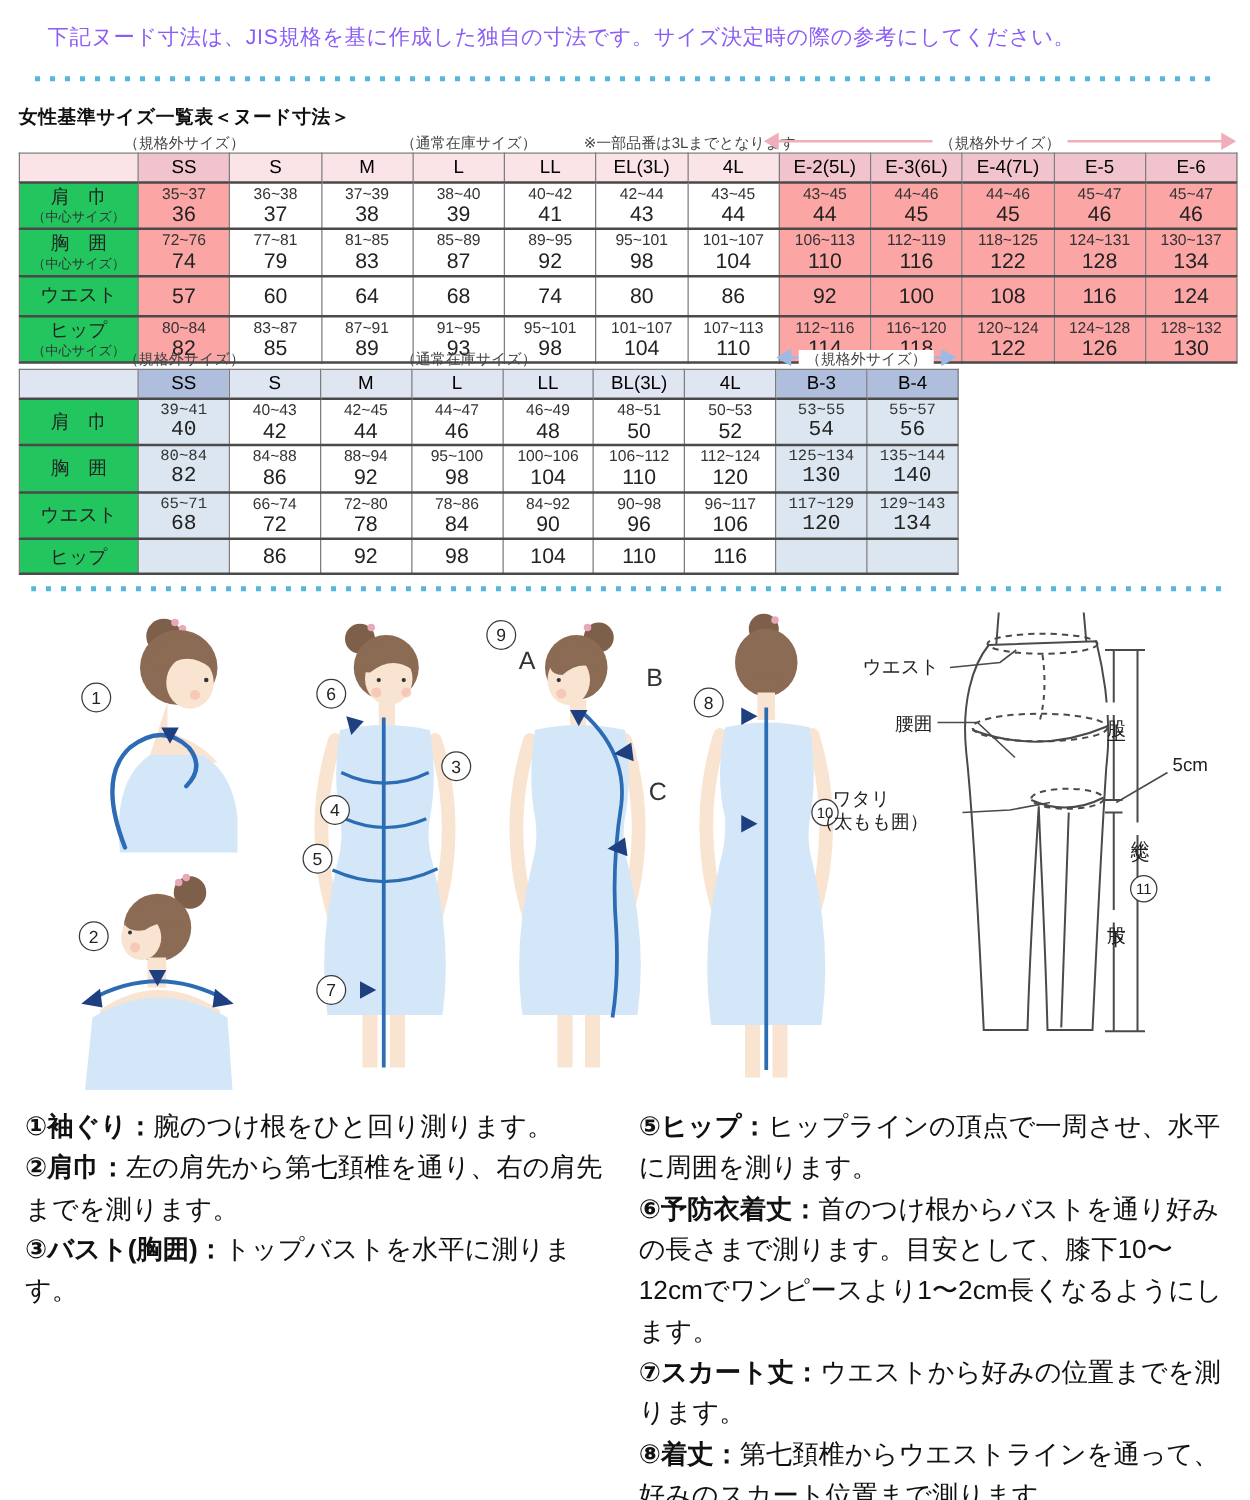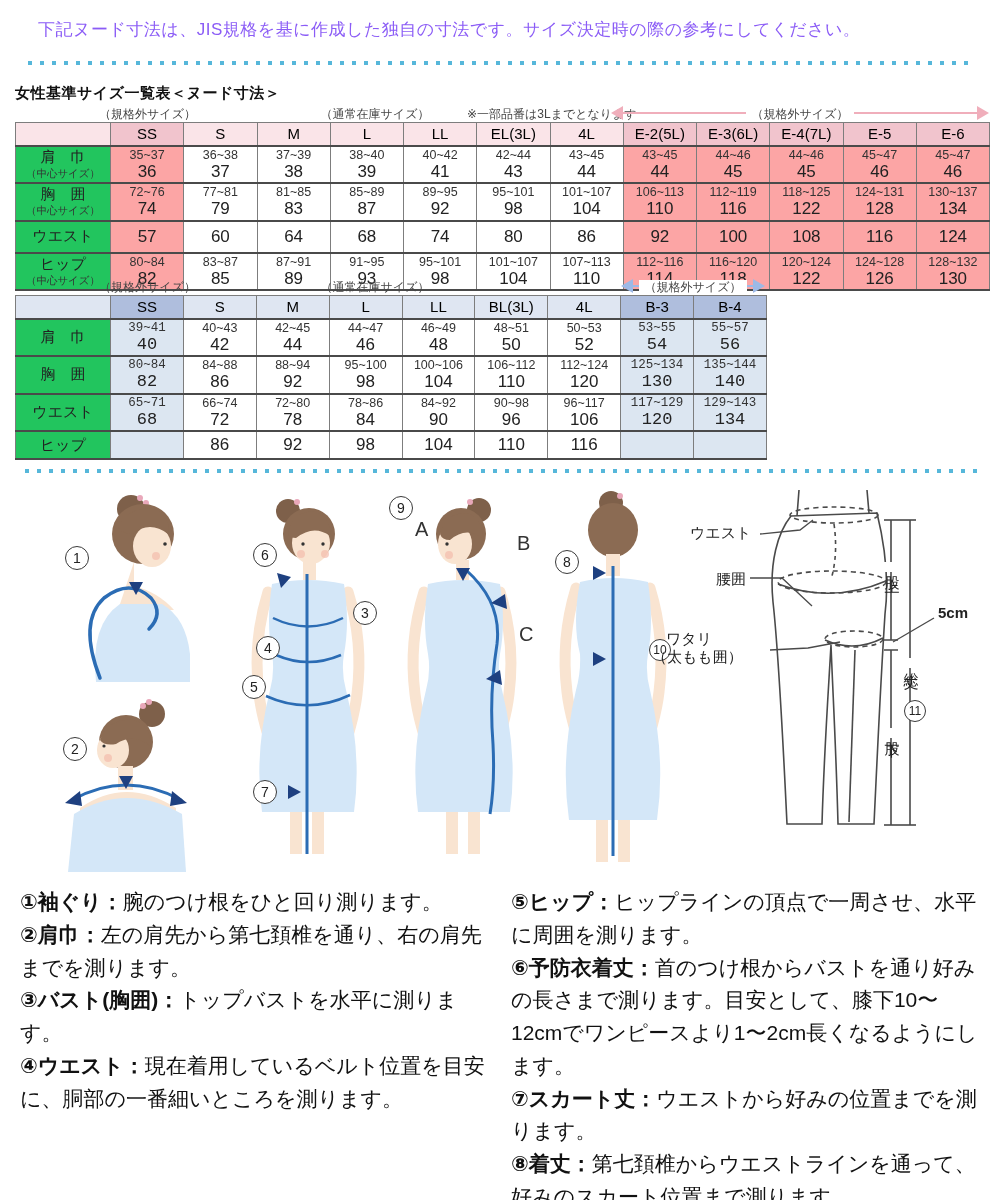--- a/index.html
+++ b/index.html
@@ -656,32 +656,31 @@
     <span class="mk sm" style="left:625px;top:157px;">10</span>
     <span class="mk sm" style="left:880px;top:218px;">11</span>
     <span class="letter" style="left:415px;top:36px;">A</span>
     <span class="letter" style="left:517px;top:50px;">B</span>
     <span class="letter" style="left:519px;top:141px;">C</span>
 
     <span class="plabel" style="left:690px;top:42px;">ウエスト</span>
     <span class="plabel" style="left:716px;top:88px;">腰囲</span>
     <span class="plabel" style="left:666px;top:148px;">ワタリ</span>
     <span class="plabel" style="left:652px;top:166px;">（太もも囲）</span>
-    <span class="plabel" style="left:938px;top:122px;font-weight:bold;">5cm</span>
+    <span class="plabel" style="left:938px;top:122px;">5cm</span>
     <span class="vlabel" style="left:882px;top:80px;">股上</span>
     <span class="vlabel" style="left:901px;top:176px;">総丈</span>
     <span class="vlabel" style="left:882px;top:246px;">股下</span>
   </div>
 
   <div class="notes">
     <div class="notecol l" id="notes-left">
         <p><b>①袖ぐり：</b><span>腕のつけ根をひと回り測ります。</span></p>
         <p><b>②肩巾：</b><span>左の肩先から第七頚椎を通り、右の肩先までを測ります。</span></p>
         <p><b>③バスト(胸囲)：</b><span>トップバストを水平に測ります。</span></p>
-        <p><b>④ウエスト：</b><span>現在着用しているベルト位置を目安に、胴部の一番細いところを測ります。</span></p>
       </div>
     <div class="notecol r" id="notes-right">
         <p><b>⑤ヒップ：</b><span>ヒップラインの頂点で一周させ、水平に周囲を測ります。</span></p>
         <p><b>⑥予防衣着丈：</b><span>首のつけ根からバストを通り好みの長さまで測ります。目安として、膝下10〜12cmでワンピースより1〜2cm長くなるようにします。</span></p>
         <p><b>⑦スカート丈：</b><span>ウエストから好みの位置までを測ります。</span></p>
         <p><b>⑧着丈：</b><span>第七頚椎からウエストラインを通って、好みのスカート位置まで測ります。</span></p>
       </div>
   </div>
 
 </div>

